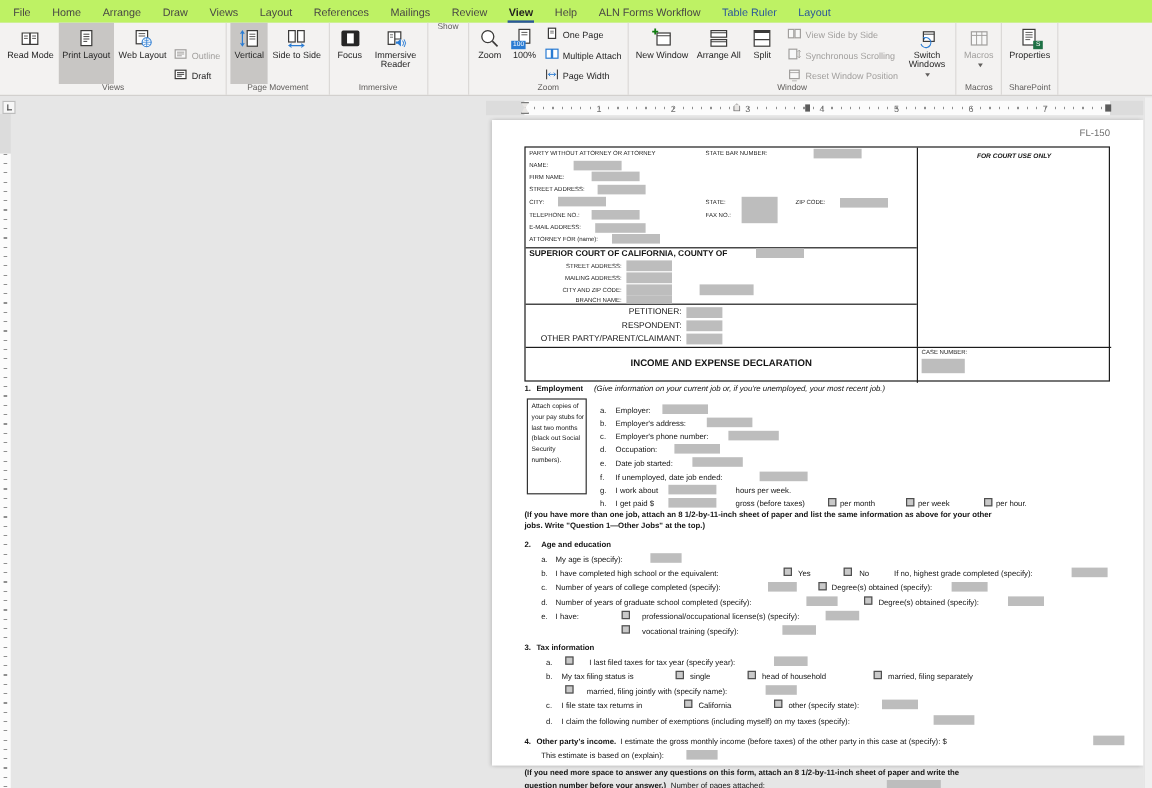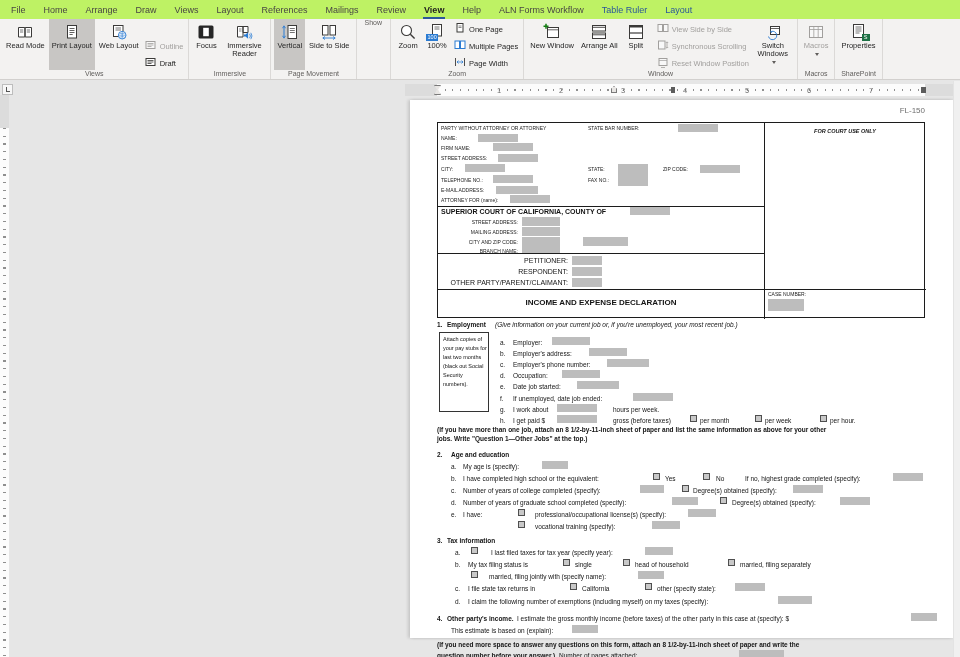--- a/index.html
+++ b/index.html
@@ -153,20 +153,48 @@
           </span>
           <span>Draft</span>
         </div>
       </div>
     </div>
     <div class="grp-label">Views</div>
   </div>
 
   <div class="grp">
     <div class="grp-body">
+      <div class="rbtn sel">
+        <span class="ricon">
+          <svg width="18" height="18" viewBox="0 0 18 18">
+              <path d="M3 3.5v11" stroke="#2b7cd3"></path>
+              <path d="M1.5 5.2 3 2.8l1.5 2.4M1.5 12.8 3 15.2l1.5-2.4" fill="none" stroke="#2b7cd3" stroke-width=".9"></path>
+              <rect x="7" y="2.5" width="8.5" height="13" fill="#fff" stroke="#3b3a39"></rect>
+              <path d="M8.8 5.5h5M8.8 7.5h5M8.8 9.5h5" stroke="#3b3a39" stroke-width=".7"></path>
+            </svg>
+        </span>
+        <span>Vertical</span>
+      </div>
+      <div class="rbtn">
+        <span class="ricon">
+          <svg width="18" height="18" viewBox="0 0 18 18">
+              <rect x="2.5" y="2.5" width="5.5" height="9.5" fill="#fff" stroke="#3b3a39"></rect>
+              <rect x="10" y="2.5" width="5.5" height="9.5" fill="#fff" stroke="#3b3a39"></rect>
+              <path d="M3.5 15h11" stroke="#2b7cd3" stroke-width=".9"></path>
+              <path d="M5 13.5 2.8 15 5 16.5M13 13.5 15.2 15 13 16.5" fill="none" stroke="#2b7cd3" stroke-width=".9"></path>
+            </svg>
+        </span>
+        <span>Side to Side</span>
+      </div>
+    </div>
+    <div class="grp-label">Page Movement</div>
+  </div>
+
+  <div class="grp">
+    <div class="grp-body">
       <div class="rbtn">
         <span class="ricon">
           <svg width="18" height="18" viewBox="0 0 18 18">
               <rect x="1.5" y="2.5" width="15" height="13" rx="1.5" fill="#262626"></rect>
               <rect x="6.2" y="4.8" width="5.6" height="8.4" fill="#fff"></rect>
             </svg>
         </span>
         <span>Focus</span>
       </div>
       <div class="rbtn" style="width:46px">
@@ -177,54 +205,26 @@
               <path d="M10.5 11.5l2.6-2.2v6.4l-2.6-2.2h-1.6v-2z" fill="#2b7cd3"></path>
               <path d="M14.5 10.8a3.4 3.4 0 0 1 0 4.4M15.8 9.8a5.3 5.3 0 0 1 0 6.4" stroke="#2b7cd3" stroke-width=".8" fill="none"></path>
             </svg>
         </span>
         <span>Immersive Reader</span>
       </div>
     </div>
     <div class="grp-label">Immersive</div>
   </div>
 
+  <div class="grp" style="padding:0 6px">
+    <div class="grp-label">Show</div>
+  </div>
+
   <div class="grp">
     <div class="grp-body">
-      <div class="rbtn sel">
-        <span class="ricon">
-          <svg width="18" height="18" viewBox="0 0 18 18">
-              <path d="M3 3.5v11" stroke="#2b7cd3"></path>
-              <path d="M1.5 5.2 3 2.8l1.5 2.4M1.5 12.8 3 15.2l1.5-2.4" fill="none" stroke="#2b7cd3" stroke-width=".9"></path>
-              <rect x="7" y="2.5" width="8.5" height="13" fill="#fff" stroke="#3b3a39"></rect>
-              <path d="M8.8 5.5h5M8.8 7.5h5M8.8 9.5h5" stroke="#3b3a39" stroke-width=".7"></path>
-            </svg>
-        </span>
-        <span>Vertical</span>
-      </div>
-      <div class="rbtn">
-        <span class="ricon">
-          <svg width="18" height="18" viewBox="0 0 18 18">
-              <rect x="2.5" y="2.5" width="5.5" height="9.5" fill="#fff" stroke="#3b3a39"></rect>
-              <rect x="10" y="2.5" width="5.5" height="9.5" fill="#fff" stroke="#3b3a39"></rect>
-              <path d="M3.5 15h11" stroke="#2b7cd3" stroke-width=".9"></path>
-              <path d="M5 13.5 2.8 15 5 16.5M13 13.5 15.2 15 13 16.5" fill="none" stroke="#2b7cd3" stroke-width=".9"></path>
-            </svg>
-        </span>
-        <span>Side to Side</span>
-      </div>
-    </div>
-    <div class="grp-label">Page Movement</div>
-  </div>
-
-  <div class="grp" style="padding:0 6px">
-    <div class="grp-label">Show</div>
-  </div>
-
-  <div class="grp">
-    <div class="grp-body">
       <div class="rbtn">
         <span class="ricon">
           <svg width="18" height="18" viewBox="0 0 18 18">
               <circle cx="7.5" cy="7.5" r="5" fill="#fff" stroke="#3b3a39" stroke-width="1.1"></circle>
               <path d="M11.3 11.3 15.6 15.6" stroke="#3b3a39" stroke-width="1.4"></path>
             </svg>
         </span>
         <span>Zoom</span>
       </div>
       <div class="rbtn">
@@ -247,21 +247,21 @@
           </span>
           <span>One Page</span>
         </div>
         <div class="sbtn">
           <span>
             <svg width="12" height="12" viewBox="0 0 12 12">
                 <rect x="1" y="2" width="4.5" height="7.5" fill="#fff" stroke="#2b7cd3"></rect>
                 <rect x="6.5" y="2" width="4.5" height="7.5" fill="#fff" stroke="#2b7cd3"></rect>
               </svg>
           </span>
-          <span>Multiple Pages</span>
+          <span>Multiple Attach</span>
         </div>
         <div class="sbtn">
           <span>
             <svg width="12" height="12" viewBox="0 0 12 12">
                 <path d="M1.5 2v8M10.5 2v8" stroke="#3b3a39" stroke-width=".9"></path>
                 <path d="M3 6h6M4.5 4.5 3 6l1.5 1.5M7.5 4.5 9 6 7.5 7.5" fill="none" stroke="#2b7cd3" stroke-width=".8"></path>
               </svg>
           </span>
           <span>Page Width</span>
         </div>

